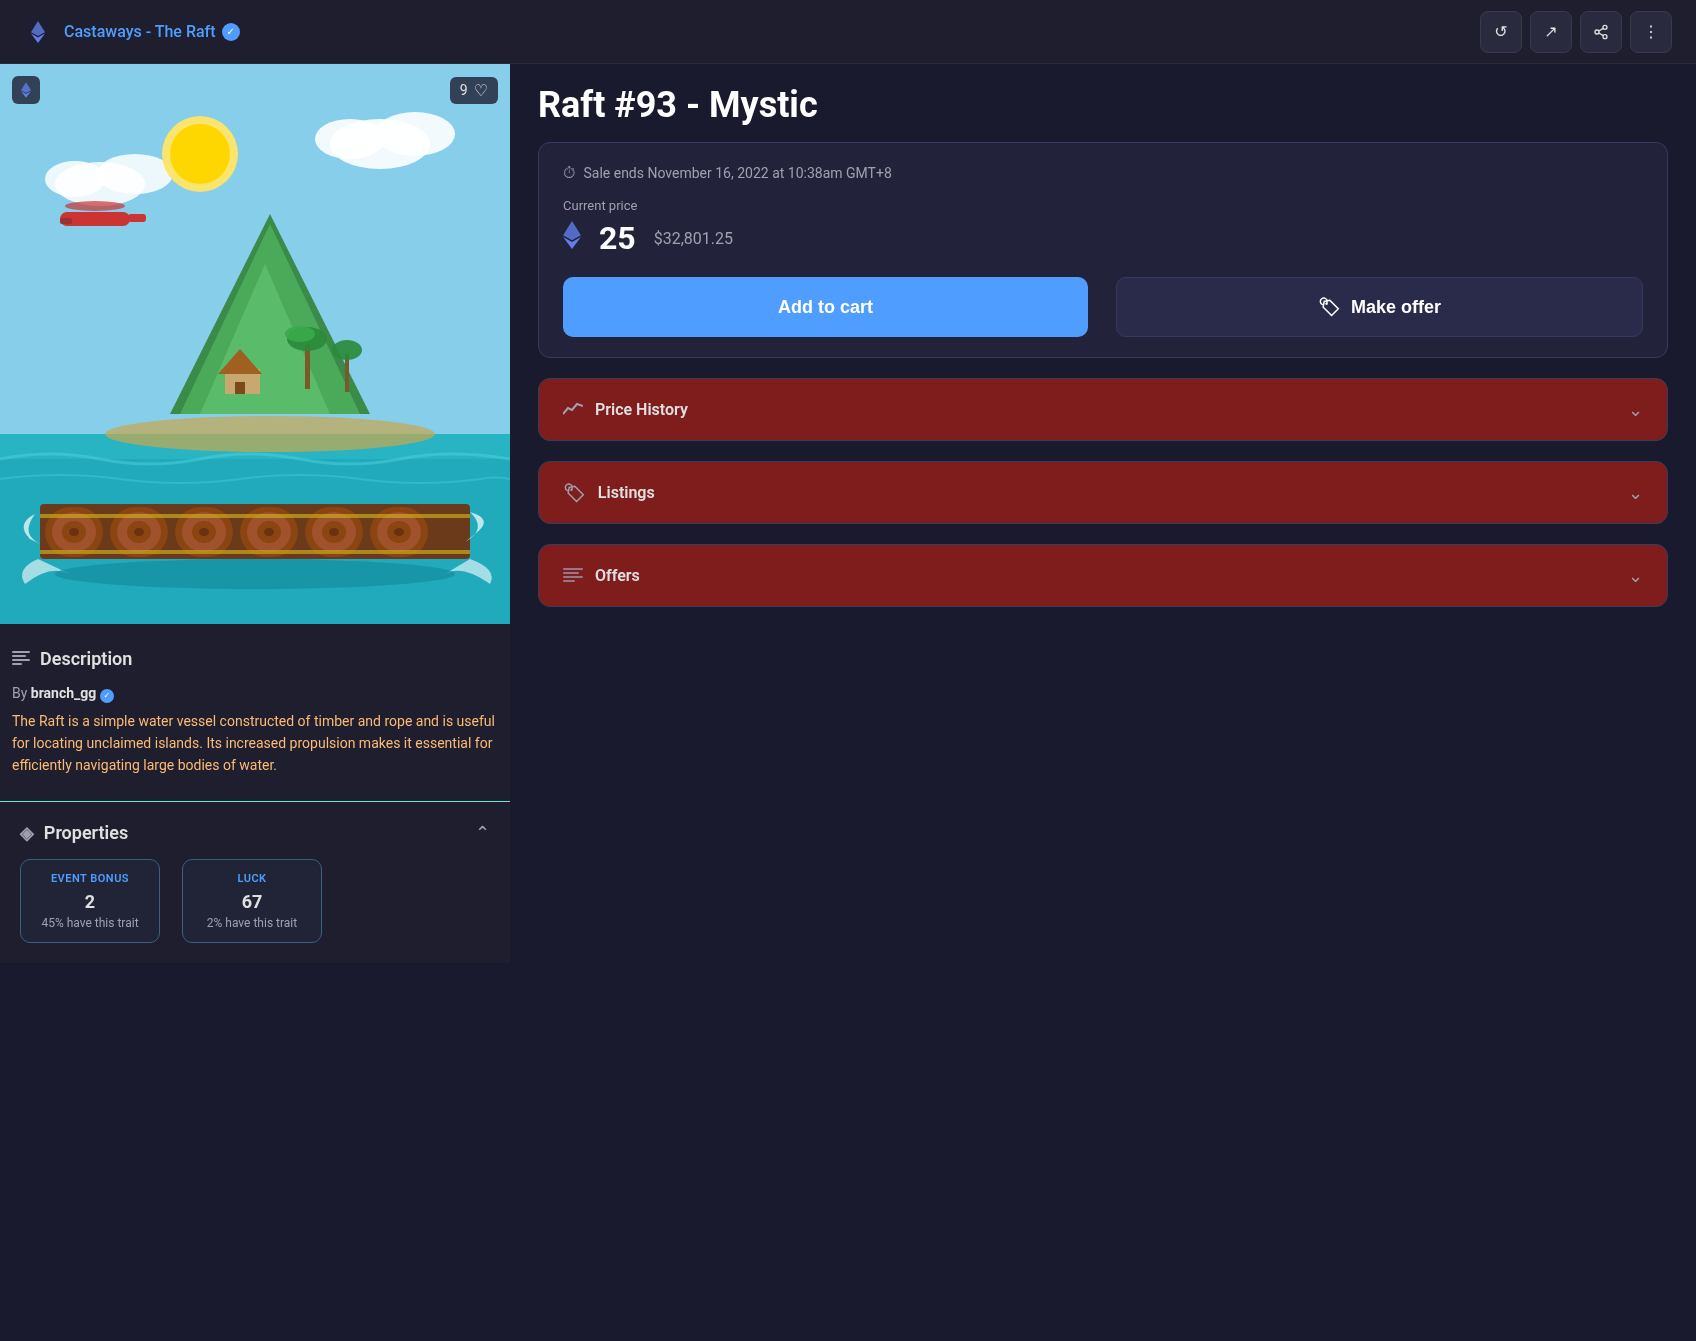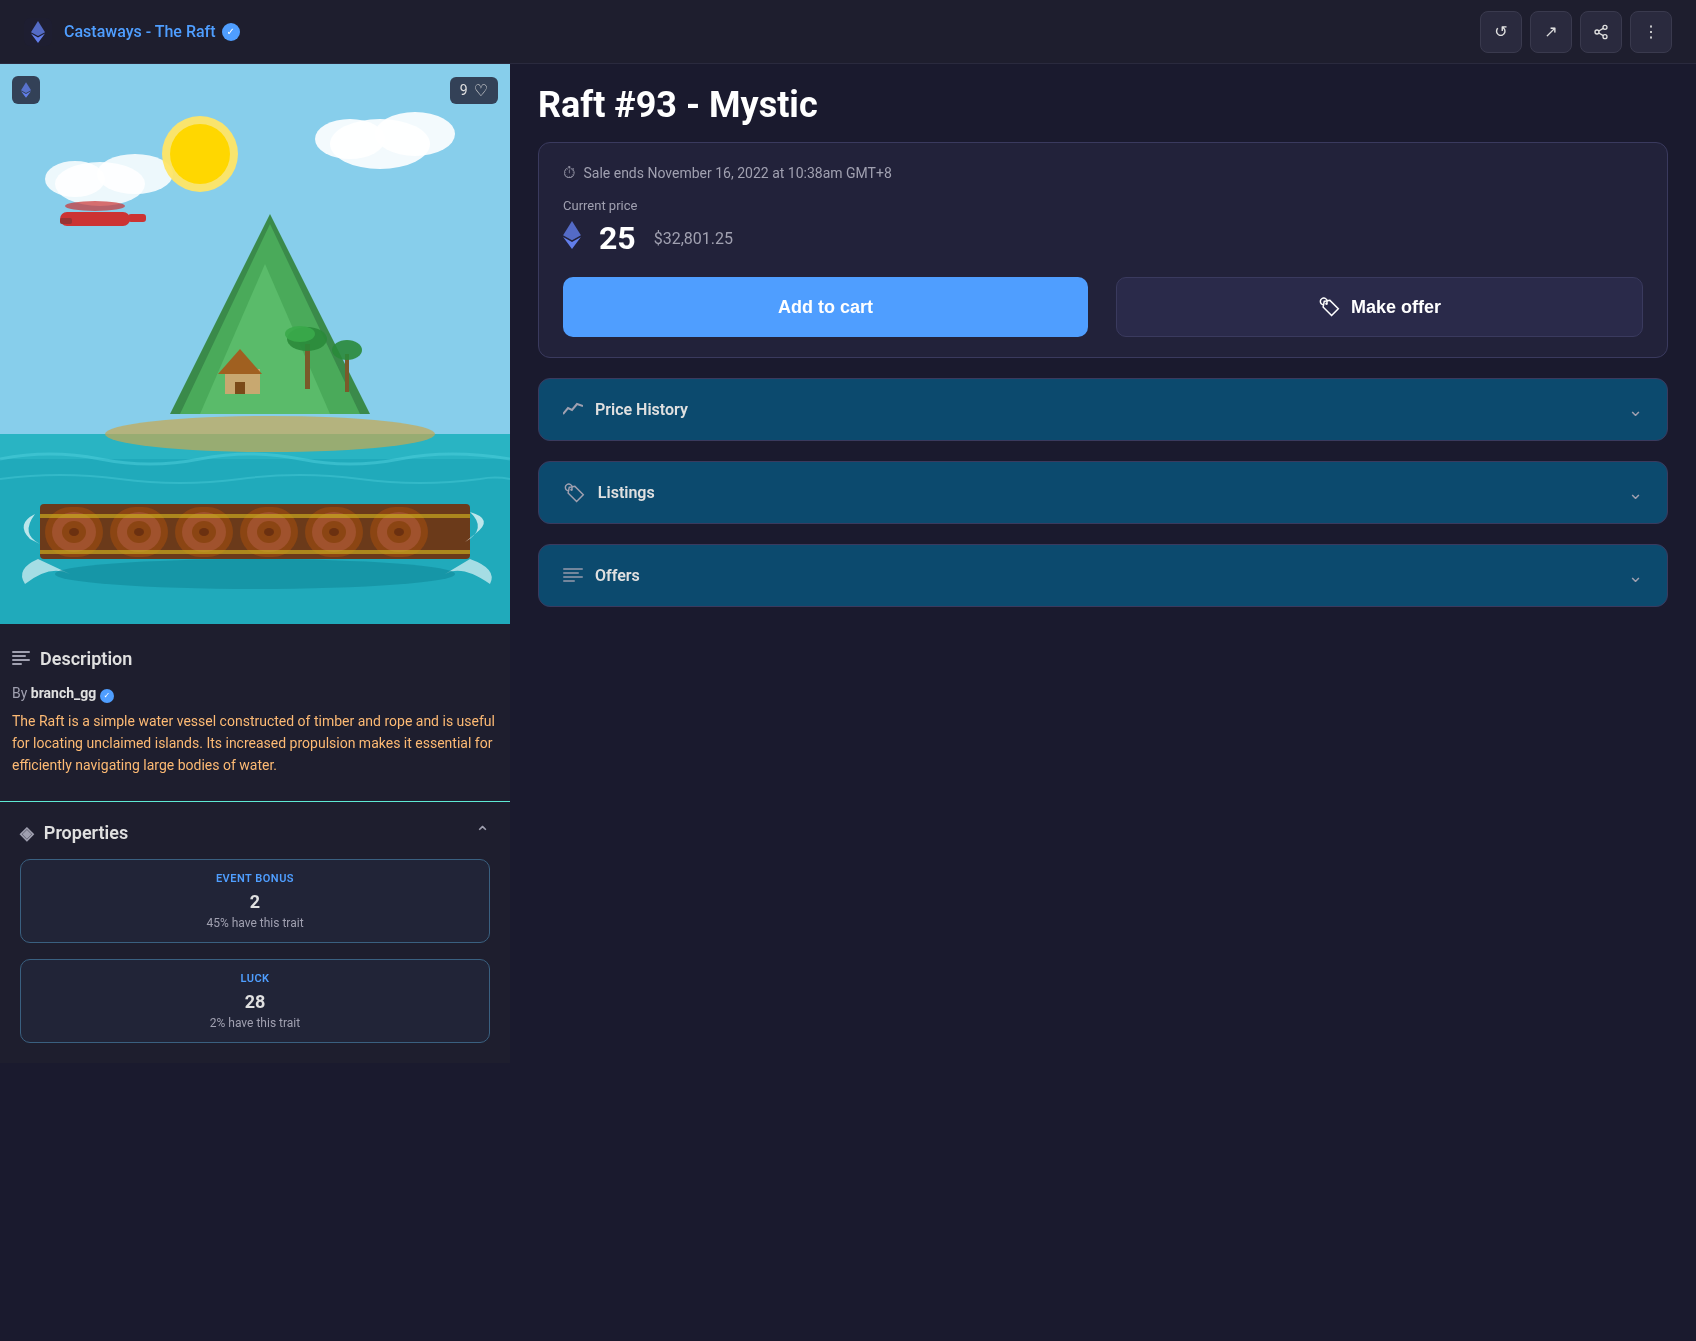--- a/index.html
+++ b/index.html
@@ -186,24 +186,23 @@
       padding: 20px;
     }
 
     .chevron-icon {
       color: #a0a0b0;
       font-size: 18px;
     }
 
     .properties-grid {
       display: flex;
-      gap: 16px;
+      gap: 22px;
       margin-top: 16px;
       flex-wrap: wrap;
-      flex-direction: column;
     }
 
     .property-card {
       border: 1px solid #3a6080;
       border-radius: 10px;
       padding: 12px 16px;
       text-align: center;
       min-width: 140px;
       background: rgba(74, 120, 160, 0.08);
     }
@@ -361,21 +360,21 @@
       font-weight: 600;
       cursor: pointer;
       display: flex;
       align-items: center;
       justify-content: center;
       gap: 10px;
     }
 
     
     .accordion-section {
-      background: #0c4a6e;
+      background: #7f1d1d;
       border: 1px solid #3a3a5e;
       border-radius: 12px;
       margin-bottom: 12px;
       overflow: hidden;
       margin-top: 20px;
     }
 
     .accordion-header {
       padding: 20px 24px;
       display: flex;
@@ -569,21 +568,21 @@
         <span class="chevron-icon">⌃</span>
       </div>
       <div class="properties-grid">
         <div class="property-card">
           <div class="prop-trait-type">EVENT BONUS</div>
           <div class="prop-value">2</div>
           <div class="prop-rarity">45% have this trait</div>
         </div>
         <div class="property-card">
           <div class="prop-trait-type">LUCK</div>
-          <div class="prop-value">28</div>
+          <div class="prop-value">67</div>
           <div class="prop-rarity">2% have this trait</div>
         </div>
       </div>
     </div>
 
   </div>
 
   <div class="right-panel">
 
     <h1 class="nft-title">Raft #93 - Mystic</h1>

